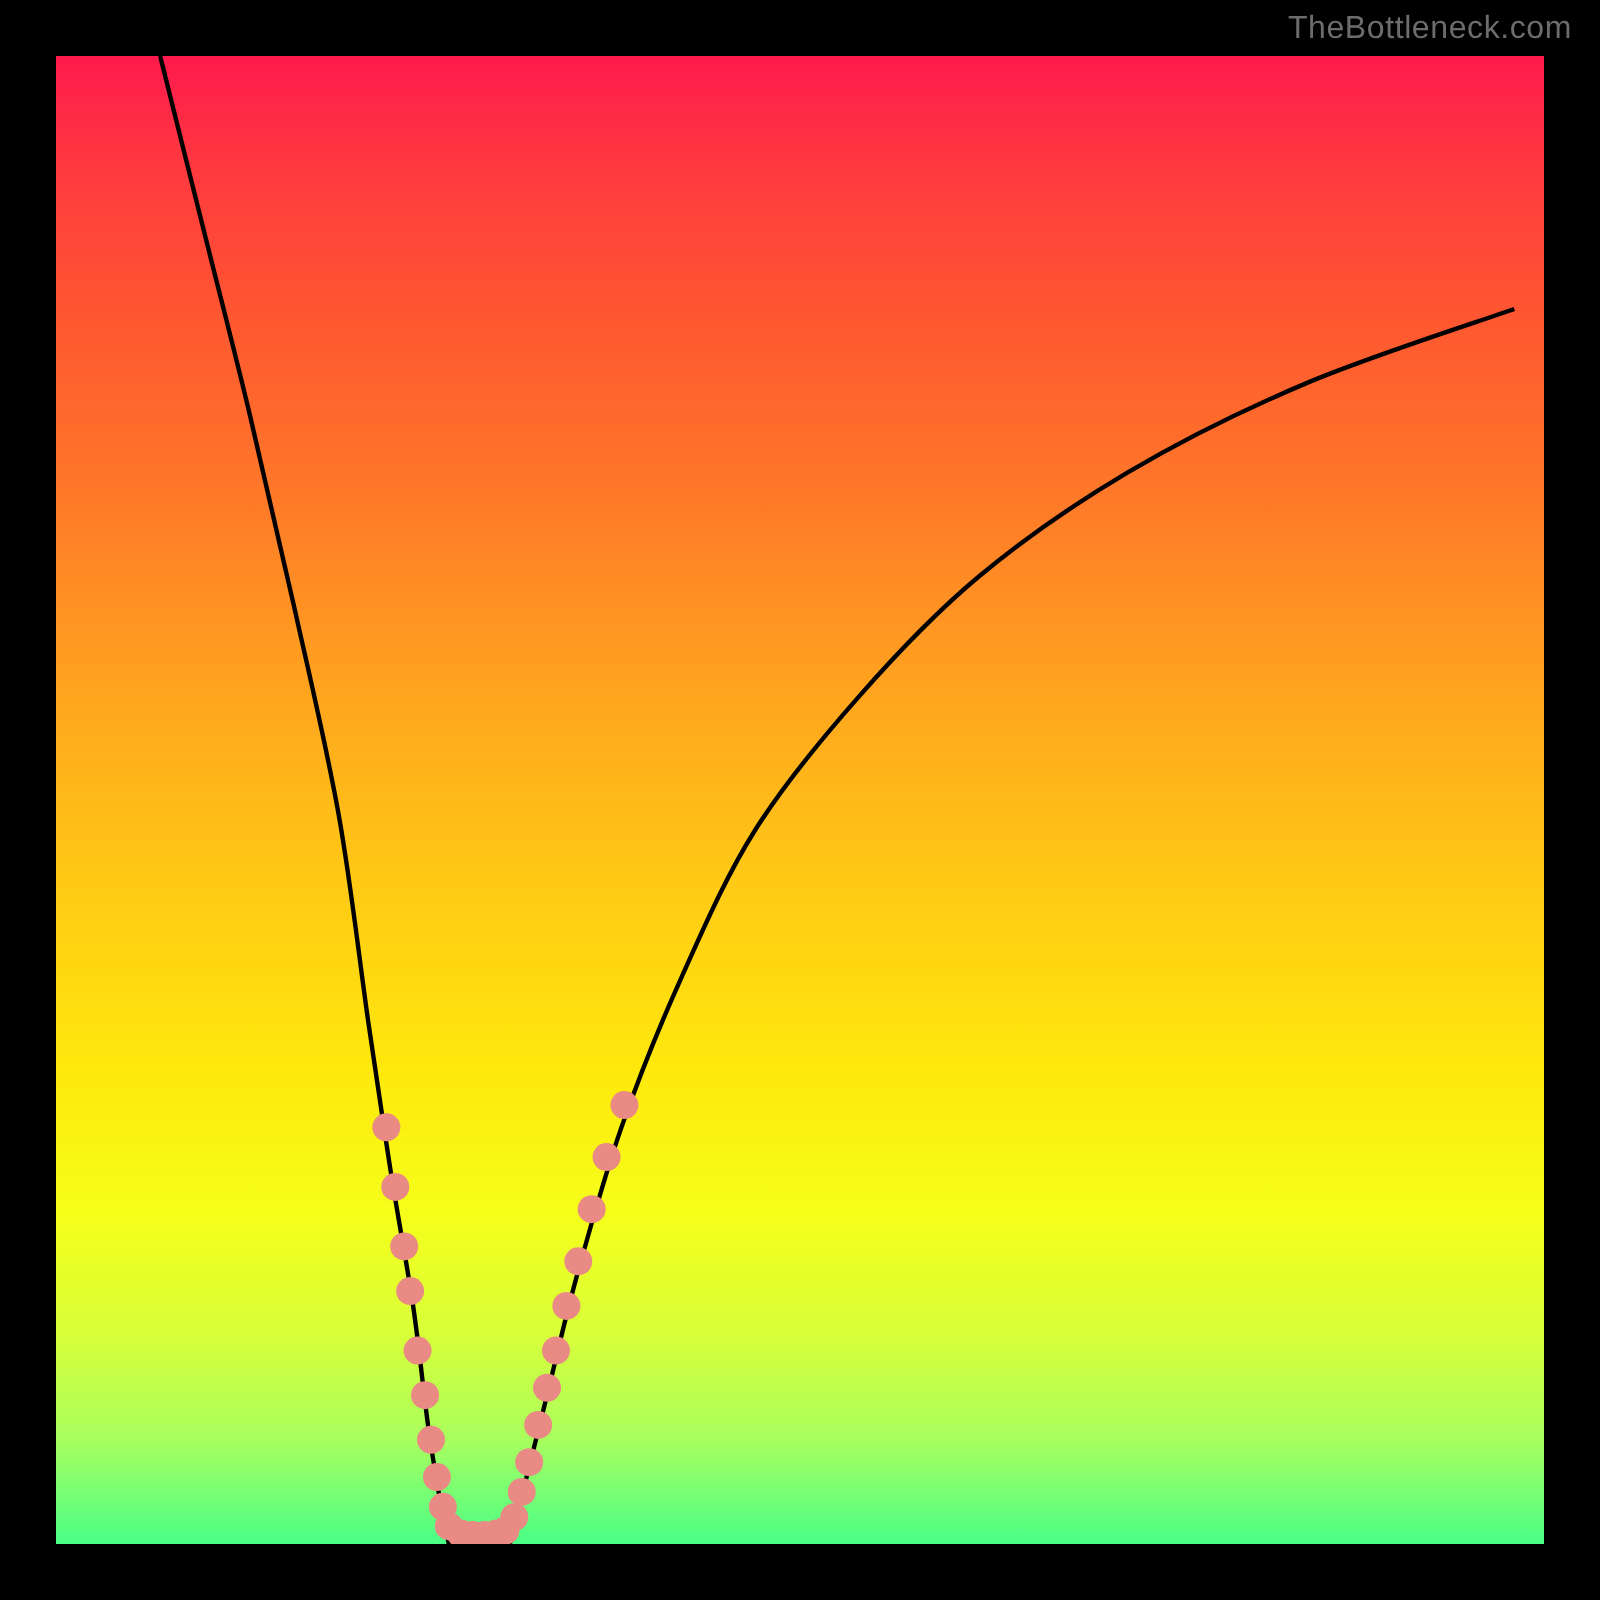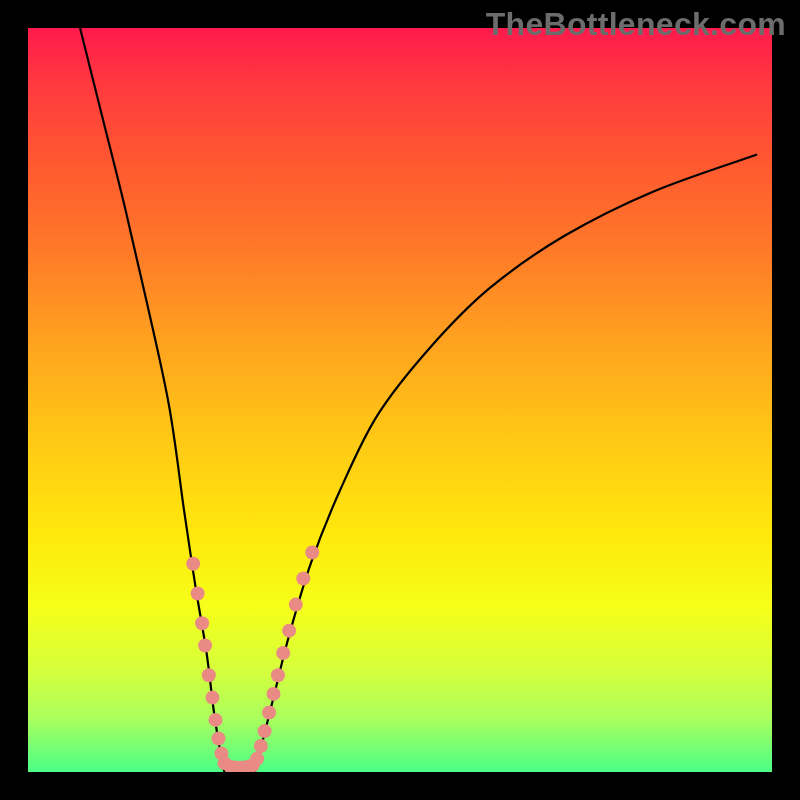--- a/index.html
+++ b/index.html
@@ -44,22 +44,22 @@
     left: 0;
     top: 0;
     width: 744px;
     height: 744px;
   }
   .watermark {
     position: absolute;
     top: 6px;
     right: 14px;
     color: #6c6c6c;
-    font-size: 32px;
-    font-weight: 700;
+    font-size: 16px;
+    font-weight: 400;
     letter-spacing: 0.3px;
   }
 </style>
 </head>
 <body>
 
 <div class="outer">
 
   <div class="plot-area">
     <svg class="curve" viewBox="0 0 744 744" preserveAspectRatio="none">

